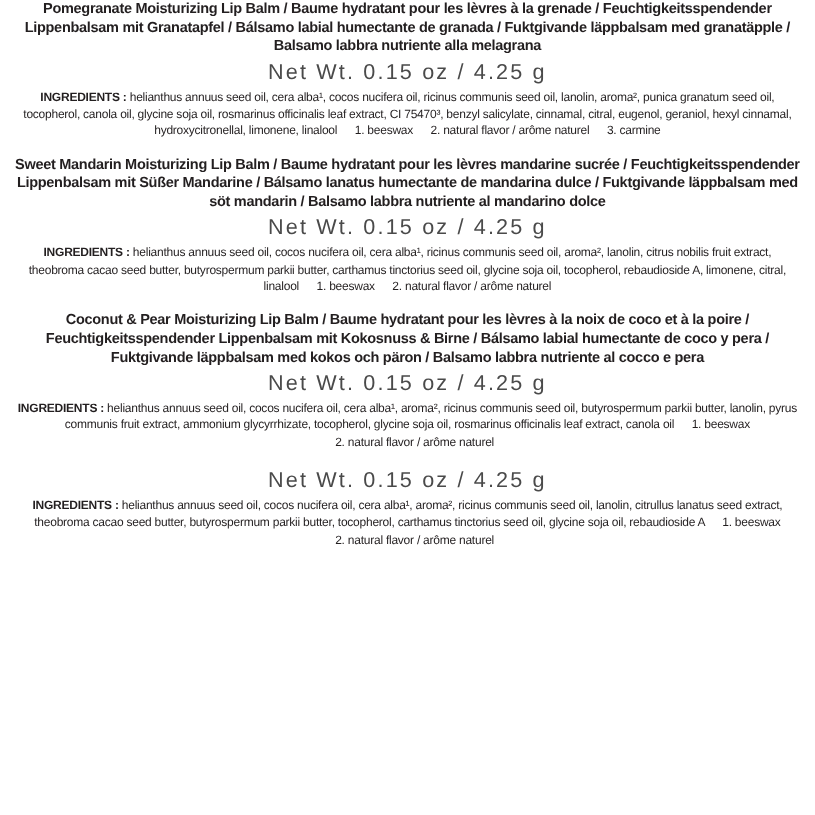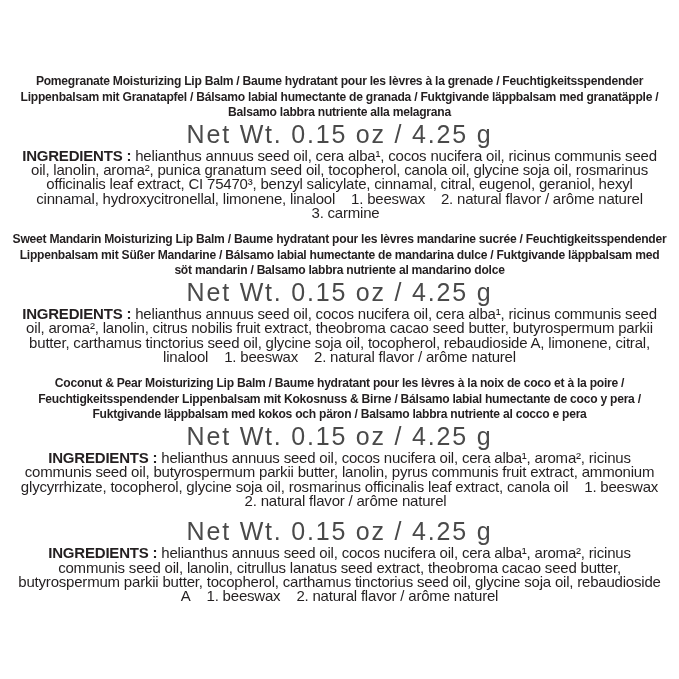--- a/index.html
+++ b/index.html
@@ -6,46 +6,45 @@
     margin: 0;
     padding: 0;
     background: #ffffff;
     font-family: "Liberation Sans", sans-serif;
     color: #231f20;
   }
   .sheet {
     width: 679px;
     height: 679px;
     box-sizing: border-box;
-    padding-top: 74px;
     overflow: hidden;
     background: #ffffff;
   }
   .product {
     width: 656px;
     margin: 0 auto 12px auto;
     text-align: center;
   }
   .product-title {
     font-weight: 700;
     font-size: 12.1px;
     line-height: 15.6px;
     letter-spacing: -0.25px;
     margin: 0;
   }
   .net-weight {
     font-weight: 400;
-    font-size: 25px;
+    font-size: 18px;
     line-height: 23px;
     letter-spacing: 1.8px;
     color: #4a4a4a;
     margin: 2px 0 3px 0;
   }
   .ingredients {
-    font-size: 15px;
+    font-size: 10px;
     line-height: 14.3px;
     letter-spacing: -0.2px;
     margin: 0 auto;
     width: 652px;
   }
   .ingredients .ing-label {
     font-weight: 700;
   }
   .footnote {
     margin-left: 12px;
@@ -63,21 +62,21 @@
     <p class="ingredients">
       <span class="ing-label">INGREDIENTS :</span>
       <span>helianthus annuus seed oil, cera alba¹, cocos nucifera oil, ricinus communis seed oil, lanolin, aroma², punica granatum seed oil, tocopherol, canola oil, glycine soja oil, rosmarinus officinalis leaf extract, CI 75470³, benzyl salicylate, cinnamal, citral, eugenol, geraniol, hexyl cinnamal, hydroxycitronellal, limonene, linalool</span>
       <span class="footnote">1. beeswax</span>
       <span class="footnote">2. natural flavor / arôme naturel</span>
       <span class="footnote">3. carmine</span>
     </p>
   </section>
 
   <section class="product">
-    <h2 class="product-title">Sweet Mandarin Moisturizing Lip Balm / Baume hydratant pour les lèvres mandarine sucrée / Feuchtigkeitsspendender Lippenbalsam mit Süßer Mandarine / Bálsamo labial humectante de mandarina dulce / Fuktgivande läppbalsam med söt mandarin / Balsamo labbra nutriente al mandarino dolce</h2>
+    <h2 class="product-title">Sweet Mandarin Moisturizing Lip Balm / Baume hydratant pour les lèvres mandarine sucrée / Feuchtigkeitsspendender Lippenbalsam mit Süßer Mandarine / Bálsamo lanatus humectante de mandarina dulce / Fuktgivande läppbalsam med söt mandarin / Balsamo labbra nutriente al mandarino dolce</h2>
     <div class="net-weight">Net Wt. 0.15 oz / 4.25 g</div>
     <p class="ingredients">
       <span class="ing-label">INGREDIENTS :</span>
       <span>helianthus annuus seed oil, cocos nucifera oil, cera alba¹, ricinus communis seed oil, aroma², lanolin, citrus nobilis fruit extract, theobroma cacao seed butter, butyrospermum parkii butter, carthamus tinctorius seed oil, glycine soja oil, tocopherol, rebaudioside A, limonene, citral, linalool</span>
       <span class="footnote">1. beeswax</span>
       <span class="footnote">2. natural flavor / arôme naturel</span>
     </p>
   </section>
 
   <section class="product">

